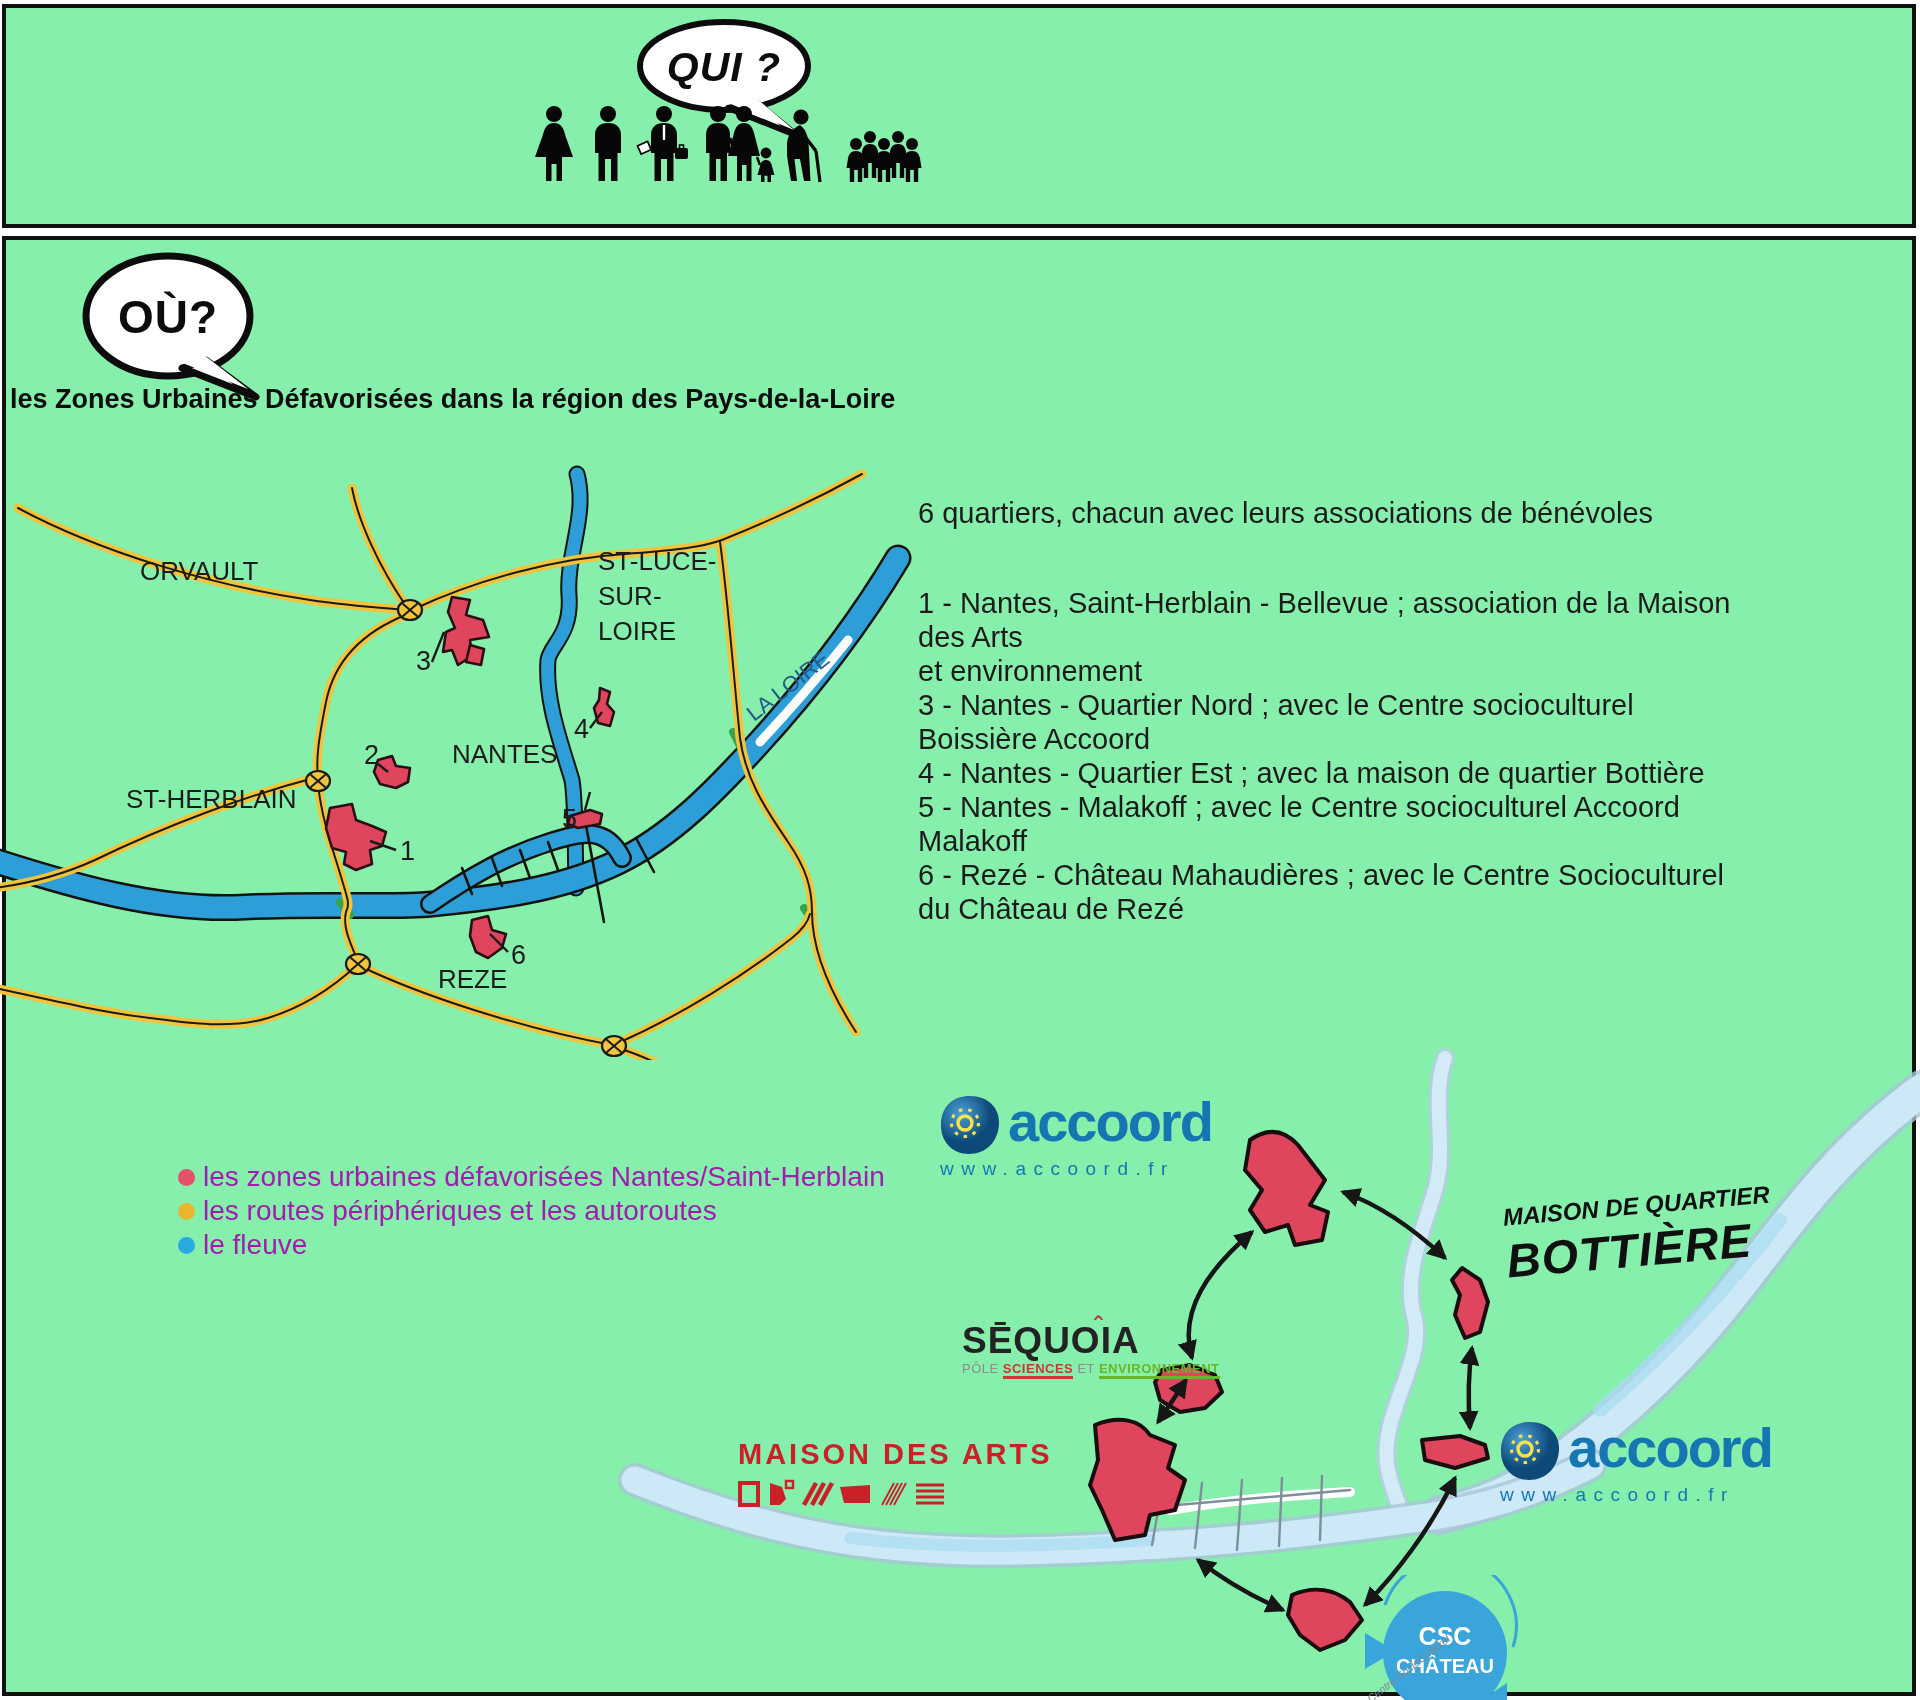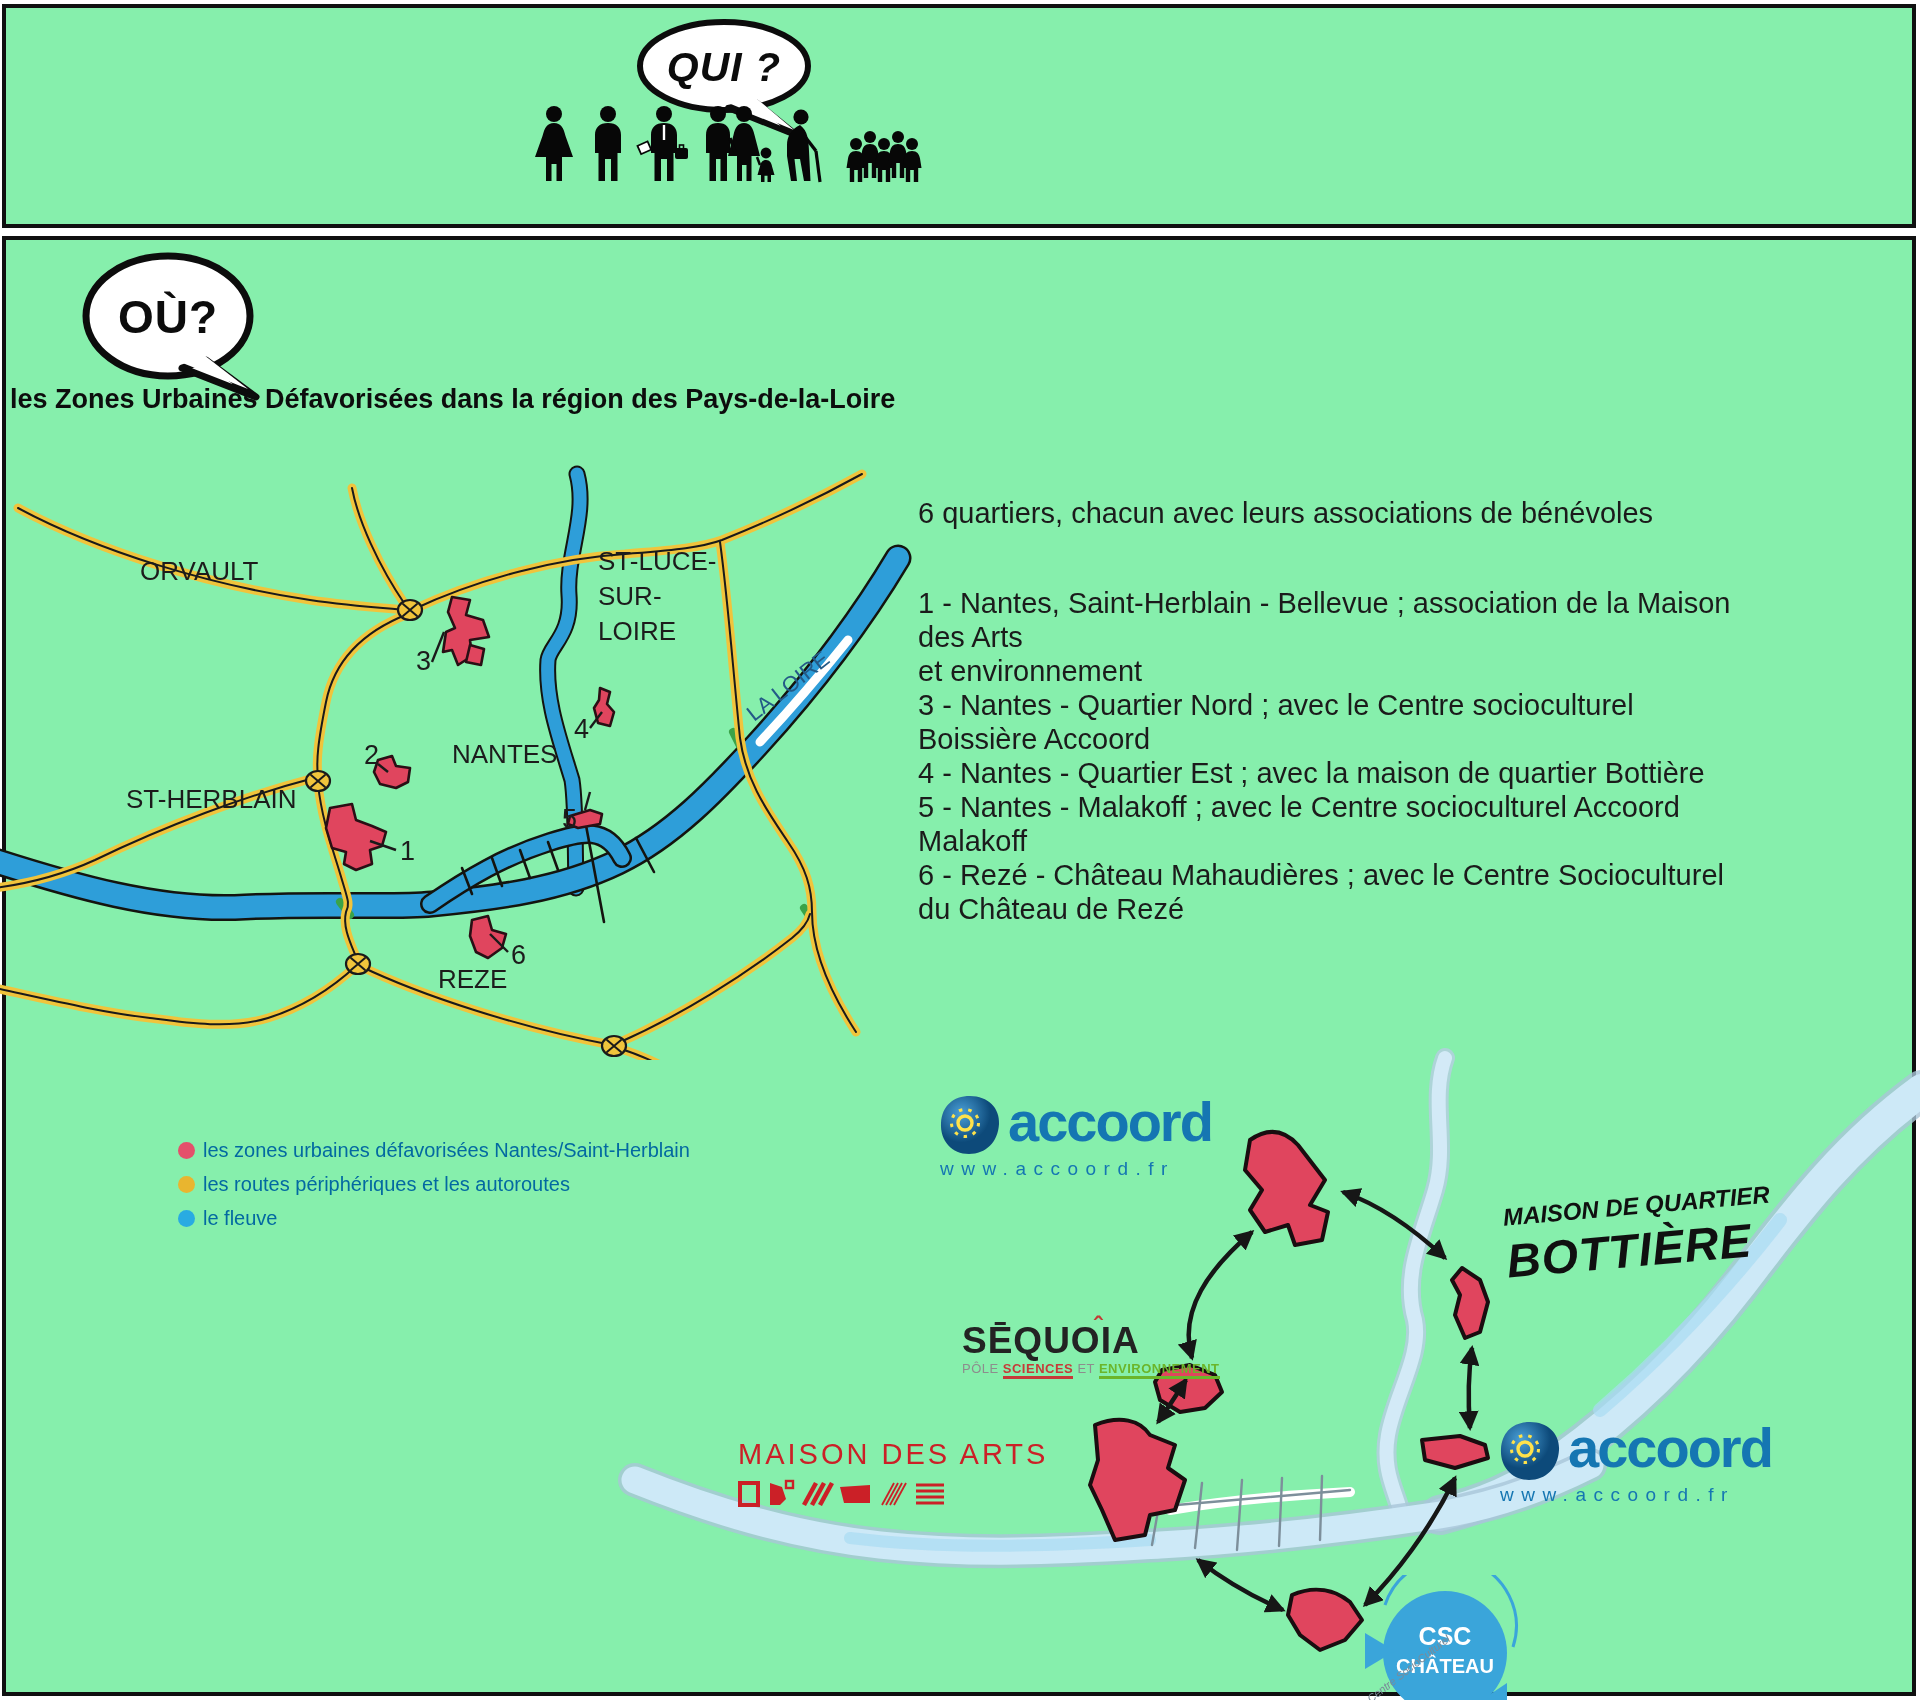--- a/index.html
+++ b/index.html
@@ -16,21 +16,21 @@
   .bubble-text{font-weight:900;letter-spacing:1px;fill:#0c0c0c;}
   
   #main-title{
     left:10px;top:384px;font-size:27px;font-weight:bold;color:#0d0d0d;letter-spacing:0px;
   }
   
   #description{left:918px;top:496px;width:1000px;font-size:29px;line-height:34px;color:#1b1b1b;}
   #description .intro{margin-bottom:56px;}
   #description .q-line{white-space:nowrap;}
   
-  #legend{left:178px;top:1133px;font-size:20px;color:#0369a1;}
+  #legend{left:178px;top:1160px;font-size:28px;color:#a21caf;}
   .legend-row{display:flex;align-items:center;height:34px;}
   .legend-dot{width:17px;height:17px;border-radius:50%;margin-right:8px;flex:0 0 auto;}
   .dot-zones{background:#e4516b;}
   .dot-roads{background:#e9b52f;}
   .dot-river{background:#29abe2;}
   
   .accoord{display:flex;flex-direction:column;}
   .accoord-top{display:flex;align-items:center;}
   .accoord-word{font-weight:bold;color:#1576b2;font-size:56px;letter-spacing:-2px;margin-left:6px;margin-top:-8px;}
   .accoord-url{color:#1576b2;font-size:19px;letter-spacing:7.5px;margin-top:2px;margin-left:2px;white-space:nowrap;}
@@ -38,21 +38,21 @@
   #sequoia{left:962px;top:1322px;width:260px;}
   .seq-title{font-size:37px;font-weight:900;color:#232323;letter-spacing:1px;line-height:38px;}
   .seq-i{position:relative;display:inline-block;}
   .seq-accent{position:absolute;left:-7px;top:-15px;color:#c23b35;font-size:26px;font-weight:900;}
   .seq-sub{font-size:13px;letter-spacing:0.5px;margin-top:1px;white-space:nowrap;}
   .seq-grey{color:#8d8d8d;}
   .seq-red{color:#c63a38;font-weight:bold;border-bottom:3px solid #c63a38;}
   .seq-green{color:#6bb52a;font-weight:bold;border-bottom:3px solid #6bb52a;}
   
   #maison-arts{left:738px;top:1438px;}
-  .mda-title{color:#cb2027;font-size:29px;font-weight:normal;letter-spacing:3px;white-space:nowrap;text-align:center;}
+  .mda-title{color:#cb2027;font-size:29px;font-weight:bold;letter-spacing:3px;white-space:nowrap;text-align:center;}
   
   #bottiere{left:1505px;top:1192px;transform:rotate(-5deg);color:#101010;}
   .bot-line1{font-size:24px;font-weight:900;font-style:italic;letter-spacing:0px;white-space:nowrap;}
   .bot-line2{font-size:47px;font-weight:900;font-style:italic;letter-spacing:1px;margin-top:2px;}
 </style>
 </head>
 <body>
 
 <div class="frame" id="frame-who">
   <svg class="abs" style="left:600px;top:6px;" width="260" height="130" viewBox="0 0 260 130">

